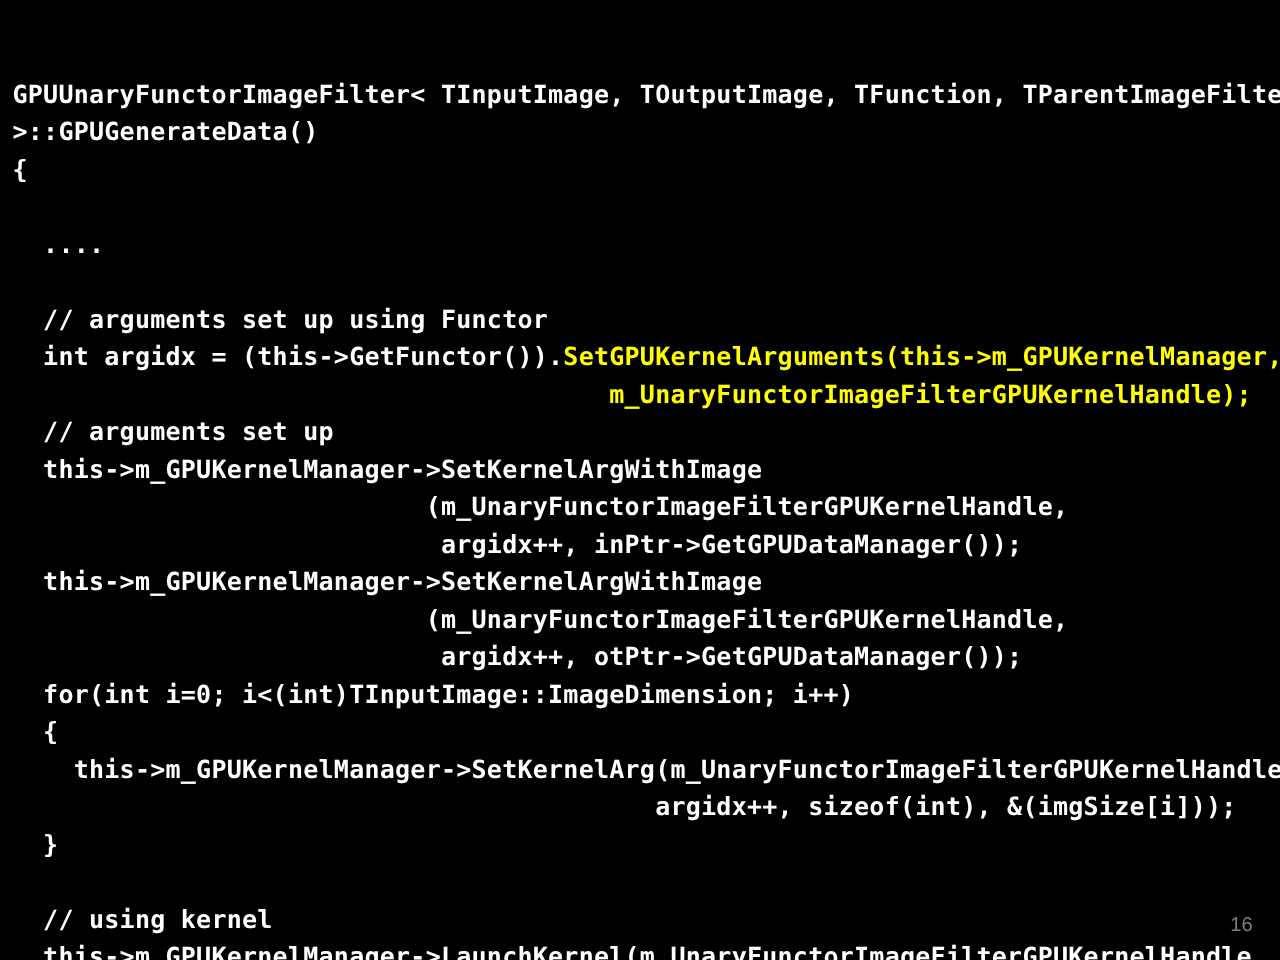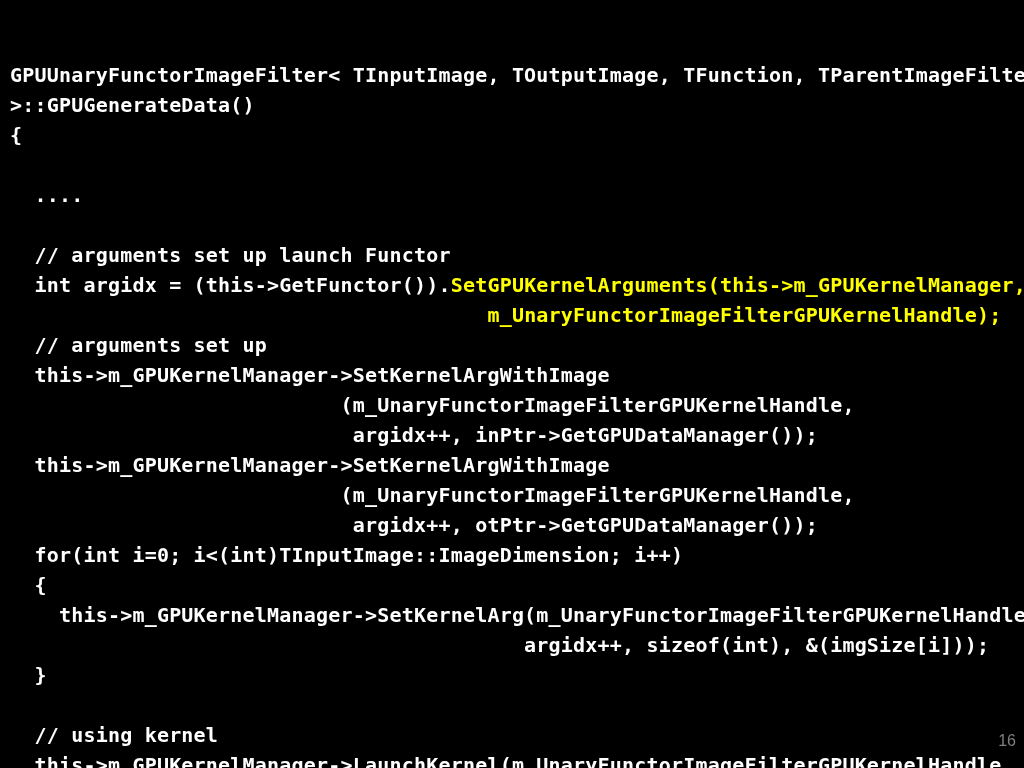--- a/index.html
+++ b/index.html
@@ -25,39 +25,39 @@
     margin: 0;
     white-space: pre;
     line-height: 1.5;
     letter-spacing: 0.2px;
   }
   .hl {
     color: #ffff00;
   }
   .pagenum {
     position: absolute;
-    right: 8px;
+    right: 22px;
     bottom: 18px;
     color: #7f7f7f;
     font-family: Arial, sans-serif;
     font-weight: normal;
     font-size: 16px;
   }
 </style>
 </head>
 <body>
 
 <div class="slide">
 <pre><span>GPUUnaryFunctorImageFilter&lt; TInputImage, TOutputImage, TFunction, TParentImageFilter</span>
 <span>&gt;::GPUGenerateData()</span>
 <span>{</span>
 <span></span>
 <span>  ....</span>
 <span></span>
-<span>  // arguments set up launch Functor</span>
+<span>  // arguments set up using Functor</span>
 <span>  int argidx = (this-&gt;GetFunctor()).</span><span class="hl">SetGPUKernelArguments(this-&gt;m_GPUKernelManager,</span>
 <span>                                       </span><span class="hl">m_UnaryFunctorImageFilterGPUKernelHandle);</span>
 <span>  // arguments set up</span>
 <span>  this-&gt;m_GPUKernelManager-&gt;SetKernelArgWithImage</span>
 <span>                           (m_UnaryFunctorImageFilterGPUKernelHandle,</span>
 <span>                            argidx++, inPtr-&gt;GetGPUDataManager());</span>
 <span>  this-&gt;m_GPUKernelManager-&gt;SetKernelArgWithImage</span>
 <span>                           (m_UnaryFunctorImageFilterGPUKernelHandle,</span>
 <span>                            argidx++, otPtr-&gt;GetGPUDataManager());</span>
 <span>  for(int i=0; i&lt;(int)TInputImage::ImageDimension; i++)</span>

